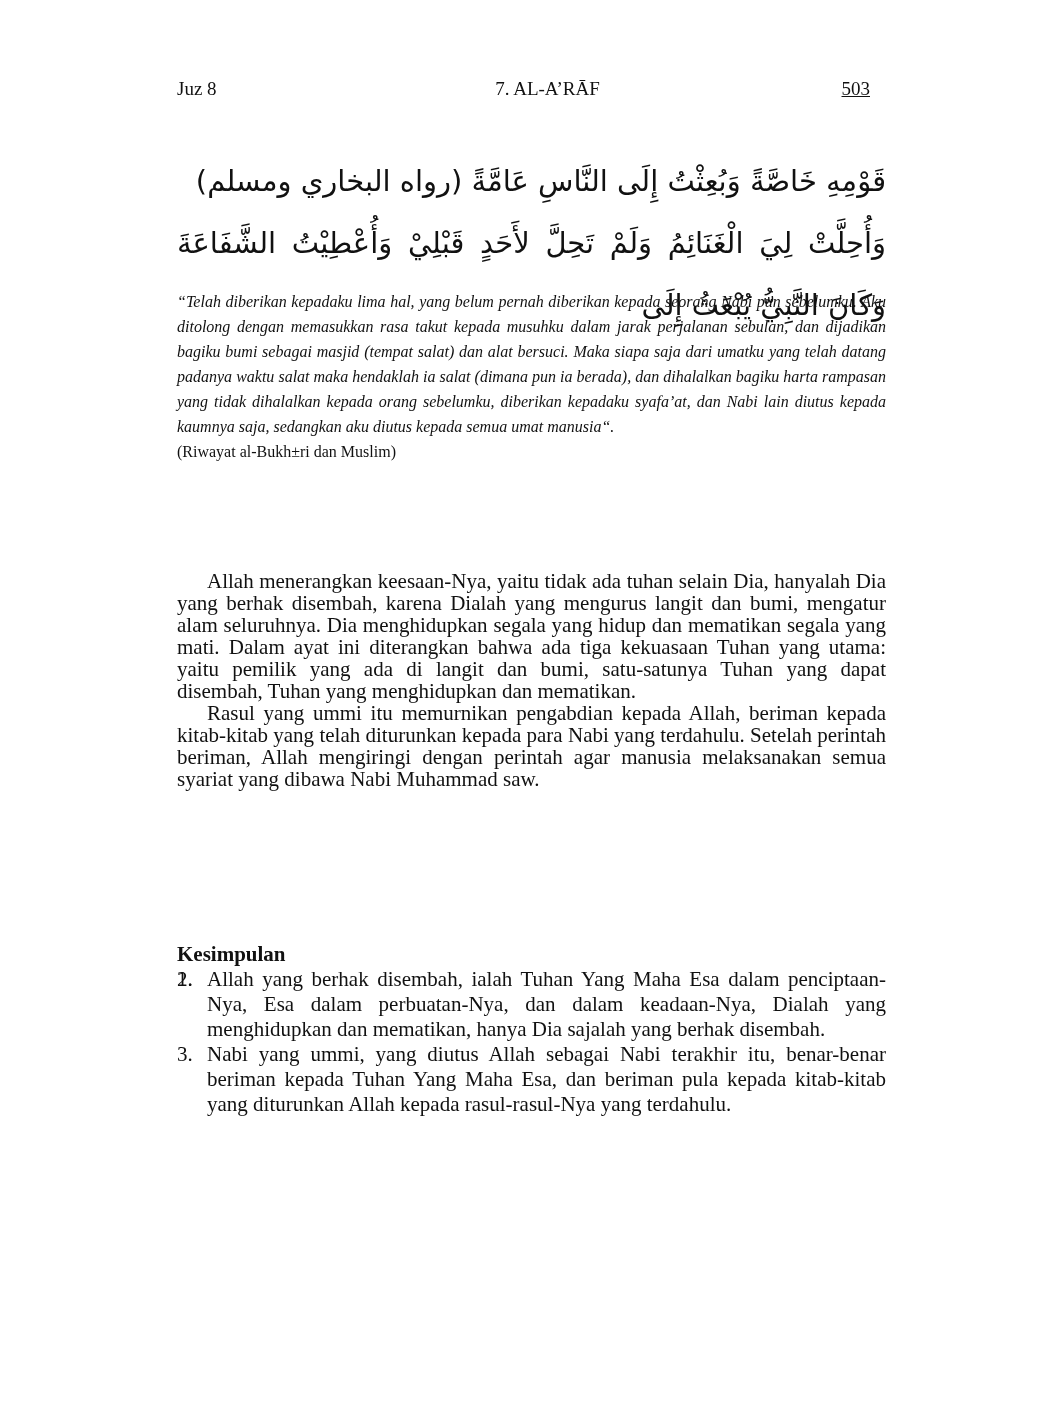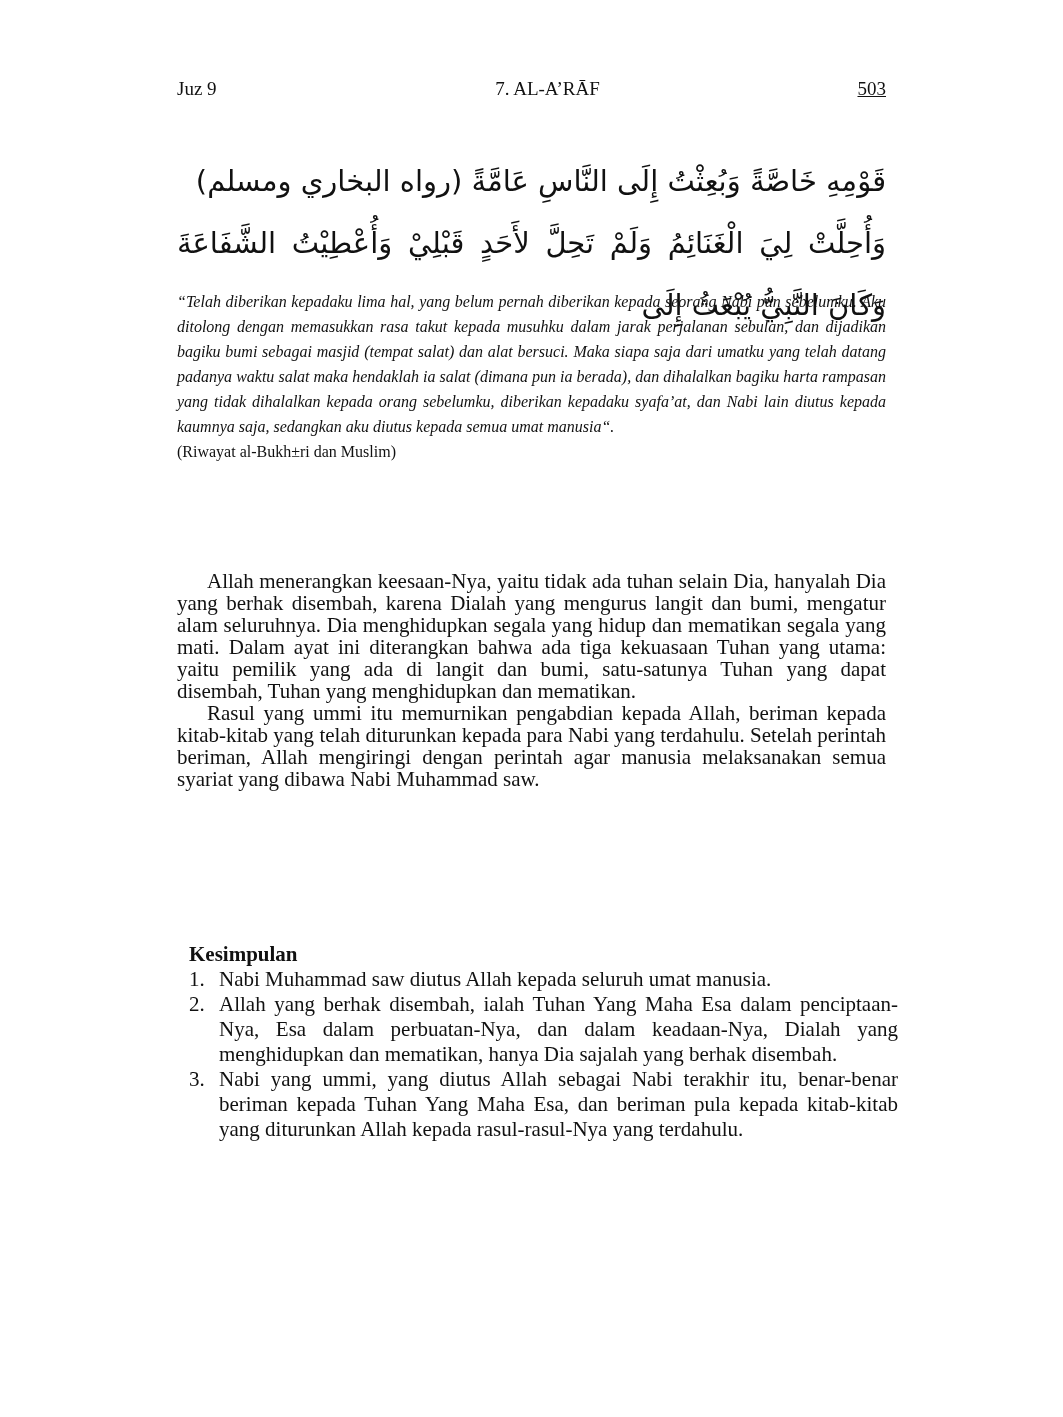--- a/index.html
+++ b/index.html
@@ -25,21 +25,21 @@
       position: absolute;
       top: 76px;
       left: 0;
       width: 709px;
       height: 26px;
       font-size: 19px;
       line-height: 26px;
     }
     .running-head .left { position: absolute; left: 0; }
     .running-head .center { position: absolute; left: 16px; width: 709px; text-align: center; }
-    .running-head .right { position: absolute; right: 0; text-decoration: underline; }
+    .running-head .right { position: absolute; right: 16px; text-decoration: underline; }
 
     .arabic {
       position: absolute;
       top: 150px;
       left: 0;
       width: 709px;
       direction: rtl;
       text-align: justify;
       text-align-last: right;
       font-family: "DejaVu Sans", sans-serif;
@@ -74,21 +74,21 @@
       text-align: justify;
     }
     .body-text p {
       margin: 0;
       text-indent: 30px;
     }
 
     .conclusion {
       position: absolute;
       top: 942px;
-      left: 12px;
+      left: 0;
       width: 709px;
       font-size: 21px;
       line-height: 25px;
     }
     .conclusion h2 {
       margin: 0;
       font-size: 21px;
       line-height: 25px;
       font-weight: bold;
     }
@@ -107,21 +107,21 @@
       left: 0;
       top: 0;
     }
   </style>
 </head>
 <body>
 
 <div class="page">
 
   <div class="running-head">
-    <span class="left">Juz 9</span>
+    <span class="left">Juz 8</span>
     <span class="center">7. AL-A’RĀF</span>
     <span class="right">503</span>
   </div>
 
   <div class="arabic" lang="ar">
     <span class="arabic-line">قَوْمِهِ خَاصَّةً وَبُعِثْتُ إِلَى النَّاسِ عَامَّةً (رواه البخاري ومسلم)</span>
     <span class="arabic-line">وَأُحِلَّتْ لِيَ الْغَنَائِمُ وَلَمْ تَحِلَّ لأَحَدٍ قَبْلِيْ وَأُعْطِيْتُ الشَّفَاعَةَ وَكَانَ النَّبِيُّ يُبْعَثُ إِلَى</span>
   </div>
 
   <div class="translation">
@@ -132,21 +132,20 @@
   <div class="body-text">
     <p>Allah menerangkan keesaan-Nya, yaitu tidak ada tuhan selain Dia, hanyalah Dia yang berhak disembah, karena Dialah yang mengurus langit dan bumi, mengatur alam seluruhnya. Dia menghidupkan segala yang hidup dan mematikan segala yang mati. Dalam ayat ini diterangkan bahwa ada tiga kekuasaan Tuhan yang utama: yaitu pemilik yang ada di langit dan bumi, satu-satunya Tuhan yang dapat disembah, Tuhan yang menghidupkan dan mematikan.</p>
     <p>Rasul yang ummi itu memurnikan pengabdian kepada Allah, beriman kepada kitab-kitab yang telah diturunkan kepada para Nabi yang terdahulu. Setelah perintah beriman, Allah mengiringi dengan perintah agar manusia melaksanakan semua syariat yang dibawa Nabi Muhammad saw.</p>
   </div>
 
   <div class="conclusion">
     <h2>Kesimpulan</h2>
     <ol>
       <li>
         <span class="num">1.</span>
-        <span>Nabi Muhammad saw diutus Allah kepada seluruh umat manusia.</span>
       </li>
       <li>
         <span class="num">2.</span>
         <span>Allah yang berhak disembah, ialah Tuhan Yang Maha Esa dalam penciptaan-Nya, Esa dalam perbuatan-Nya, dan dalam keadaan-Nya, Dialah yang menghidupkan dan mematikan, hanya Dia sajalah yang berhak disembah.</span>
       </li>
       <li>
         <span class="num">3.</span>
         <span>Nabi yang ummi, yang diutus Allah sebagai Nabi terakhir itu, benar-benar beriman kepada Tuhan Yang Maha Esa, dan beriman pula kepada kitab-kitab yang diturunkan Allah kepada rasul-rasul-Nya yang terdahulu.</span>
       </li>
     </ol>

